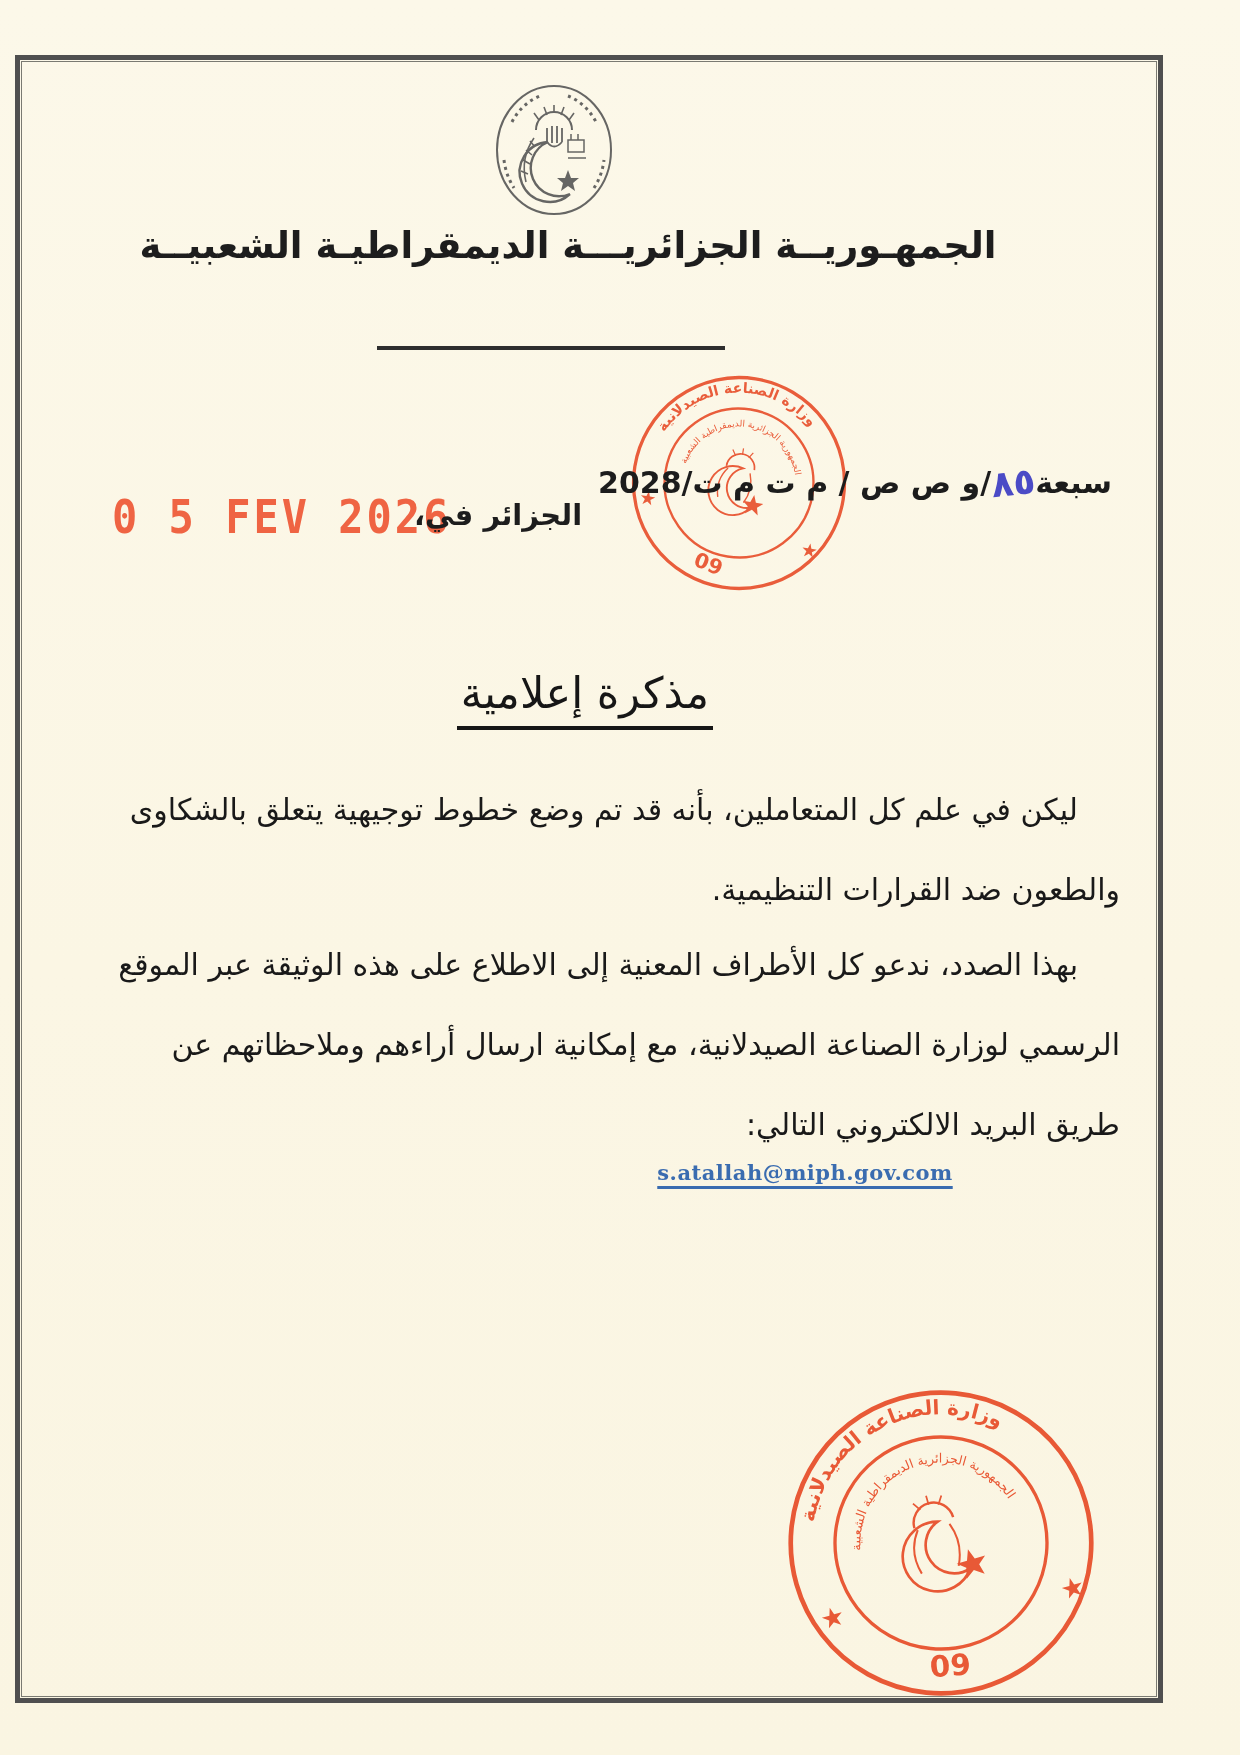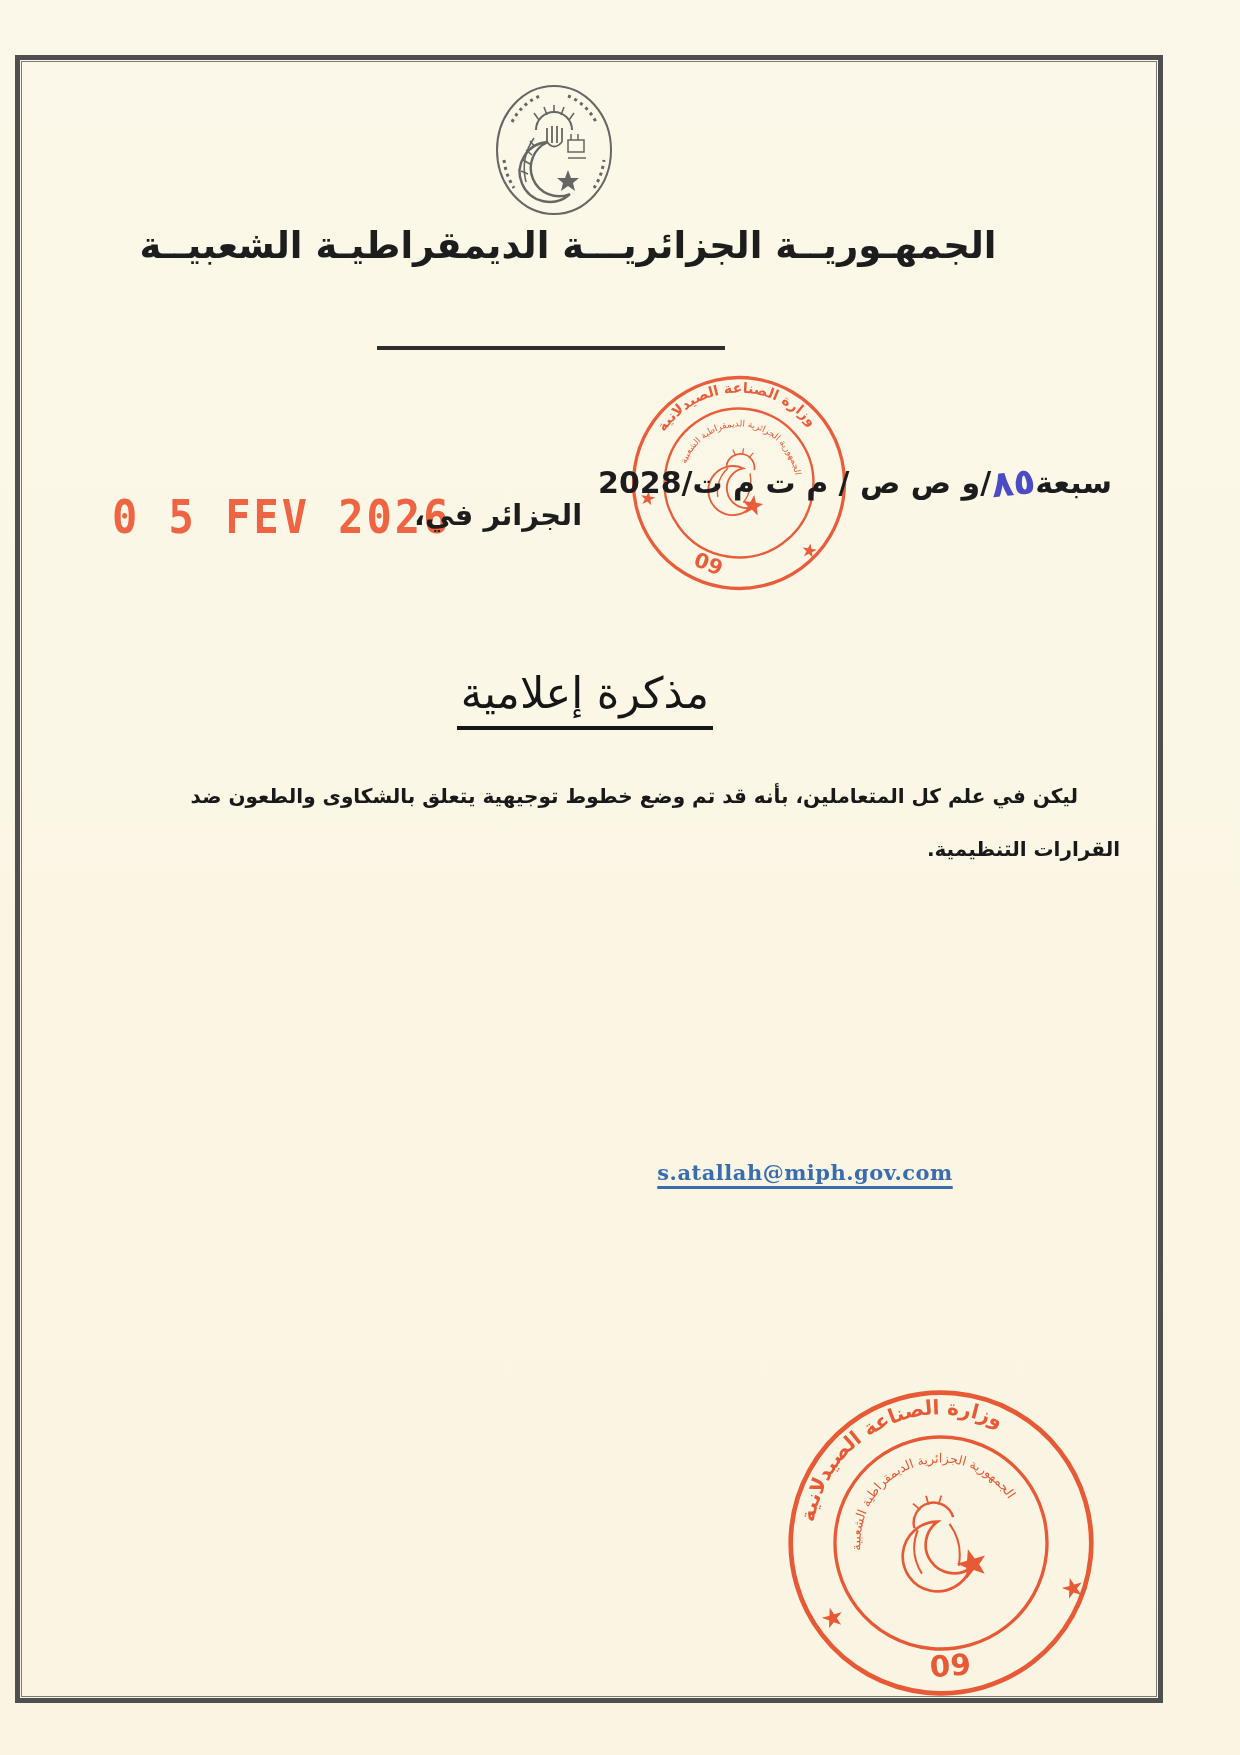--- a/index.html
+++ b/index.html
@@ -53,21 +53,21 @@
     position:absolute;left:372px;top:498px;direction:rtl;
     font-size:29px;font-weight:bold;color:#1d1d1d;white-space:nowrap;margin-left:42px;
   }
   .memo-title{
     position:absolute;left:70px;top:668px;width:1030px;text-align:center;direction:rtl;
     font-size:43px;font-weight:normal;color:#161616;
   }
   .memo-title span{border-bottom:4px solid #161616;padding:0 4px 8px 4px;}
   .para{
     position:absolute;left:105px;width:1015px;direction:rtl;text-align:right;
-    font-size:20px;font-weight:bold;color:#191919;line-height:2.66;text-indent:42px;
+    font-size:30px;font-weight:normal;color:#191919;line-height:2.66;text-indent:42px;
     z-index:2;
   }
   .p1{top:770px;}
   .p2{top:925px;}
   .p3{top:1248px;}
   .email-line{
     position:absolute;left:460px;top:1160px;width:690px;text-align:center;z-index:2;
   }
   .email-line a{
     font-family:"DejaVu Serif",serif;font-weight:bold;font-size:21px;color:#3a6cb0;
@@ -143,20 +143,21 @@
   <div class="refline"><span>سبعة</span><span class="hand">٨٥</span><span>/و ص ص / م ت م ت/2028</span></div>
 
   <div class="datestamp">0 5 FEV 2026</div>
   <div class="cityline">الجزائر في،</div>
 
   <div class="memo-title">
     <span>مذكرة إعلامية</span>
   </div>
 
   <div class="para p1">ليكن في علم كل المتعاملين، بأنه قد تم وضع خطوط توجيهية يتعلق بالشكاوى والطعون ضد القرارات التنظيمية.</div>
+  <div class="para p2">بهذا الصدد، ندعو كل الأطراف المعنية إلى الاطلاع على هذه الوثيقة عبر الموقع الرسمي لوزارة الصناعة الصيدلانية، مع إمكانية ارسال أراءهم وملاحظاتهم عن طريق البريد الالكتروني التالي:</div>
 
   <div class="email-line">
     <a href="#">s.atallah@miph.gov.com</a>
   </div>
 
 
   <svg class="stamp stamp-bottom" viewBox="0 0 240 240">
     <defs>
       <path id="rimTop2" d="M120,120 m-96,0 a96,96 0 1,1 192,0"></path>
       <path id="innTop2" d="M120,120 m-60,0 a60,60 0 1,1 120,0"></path>

